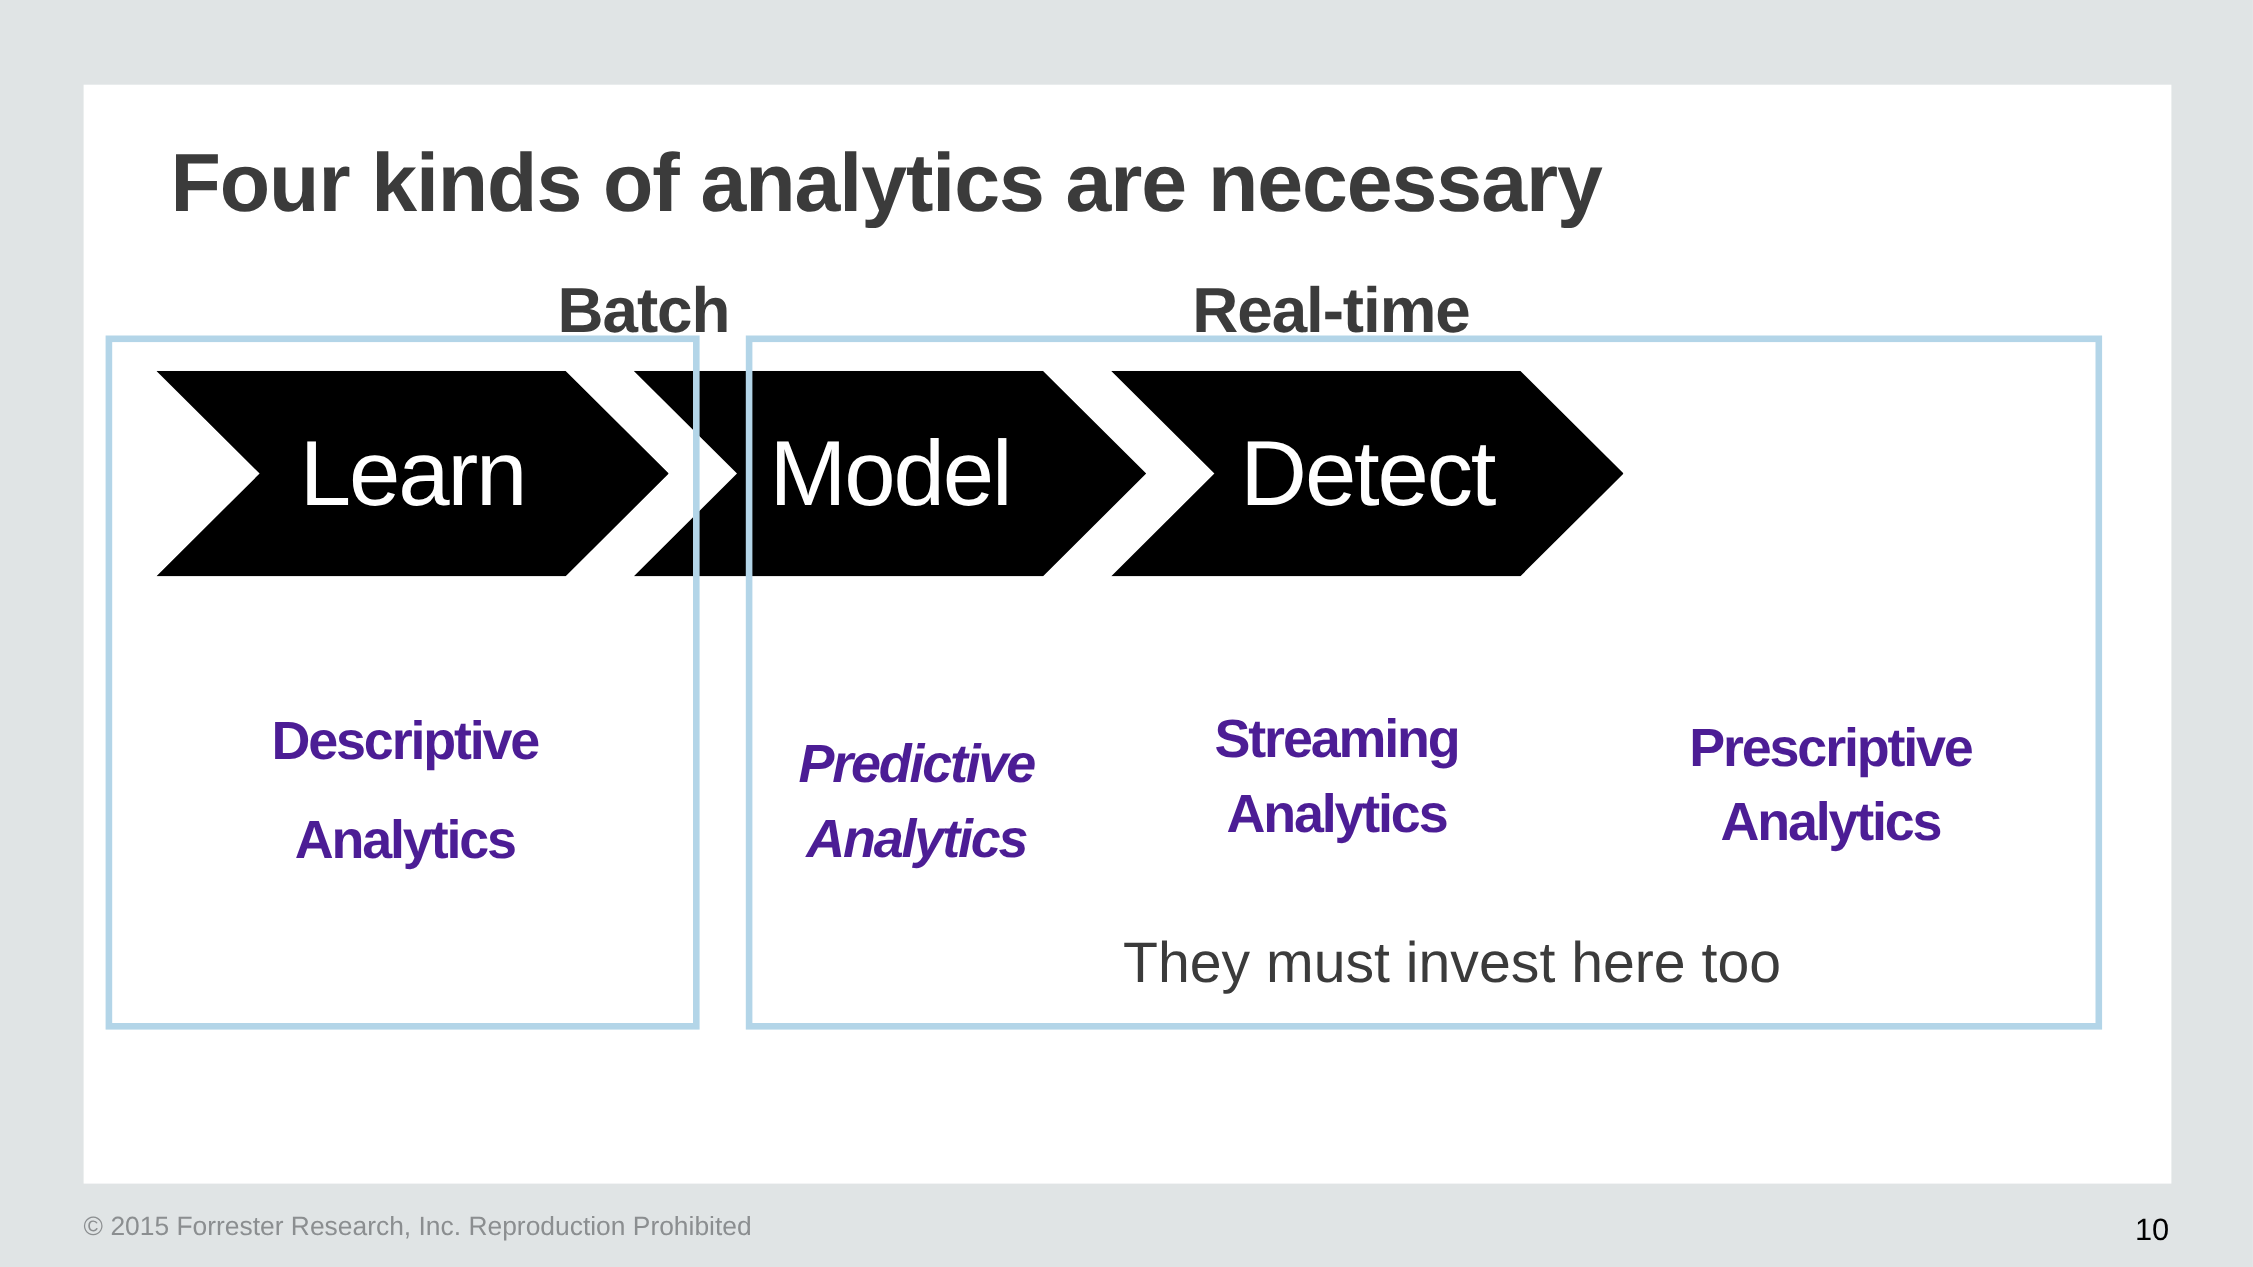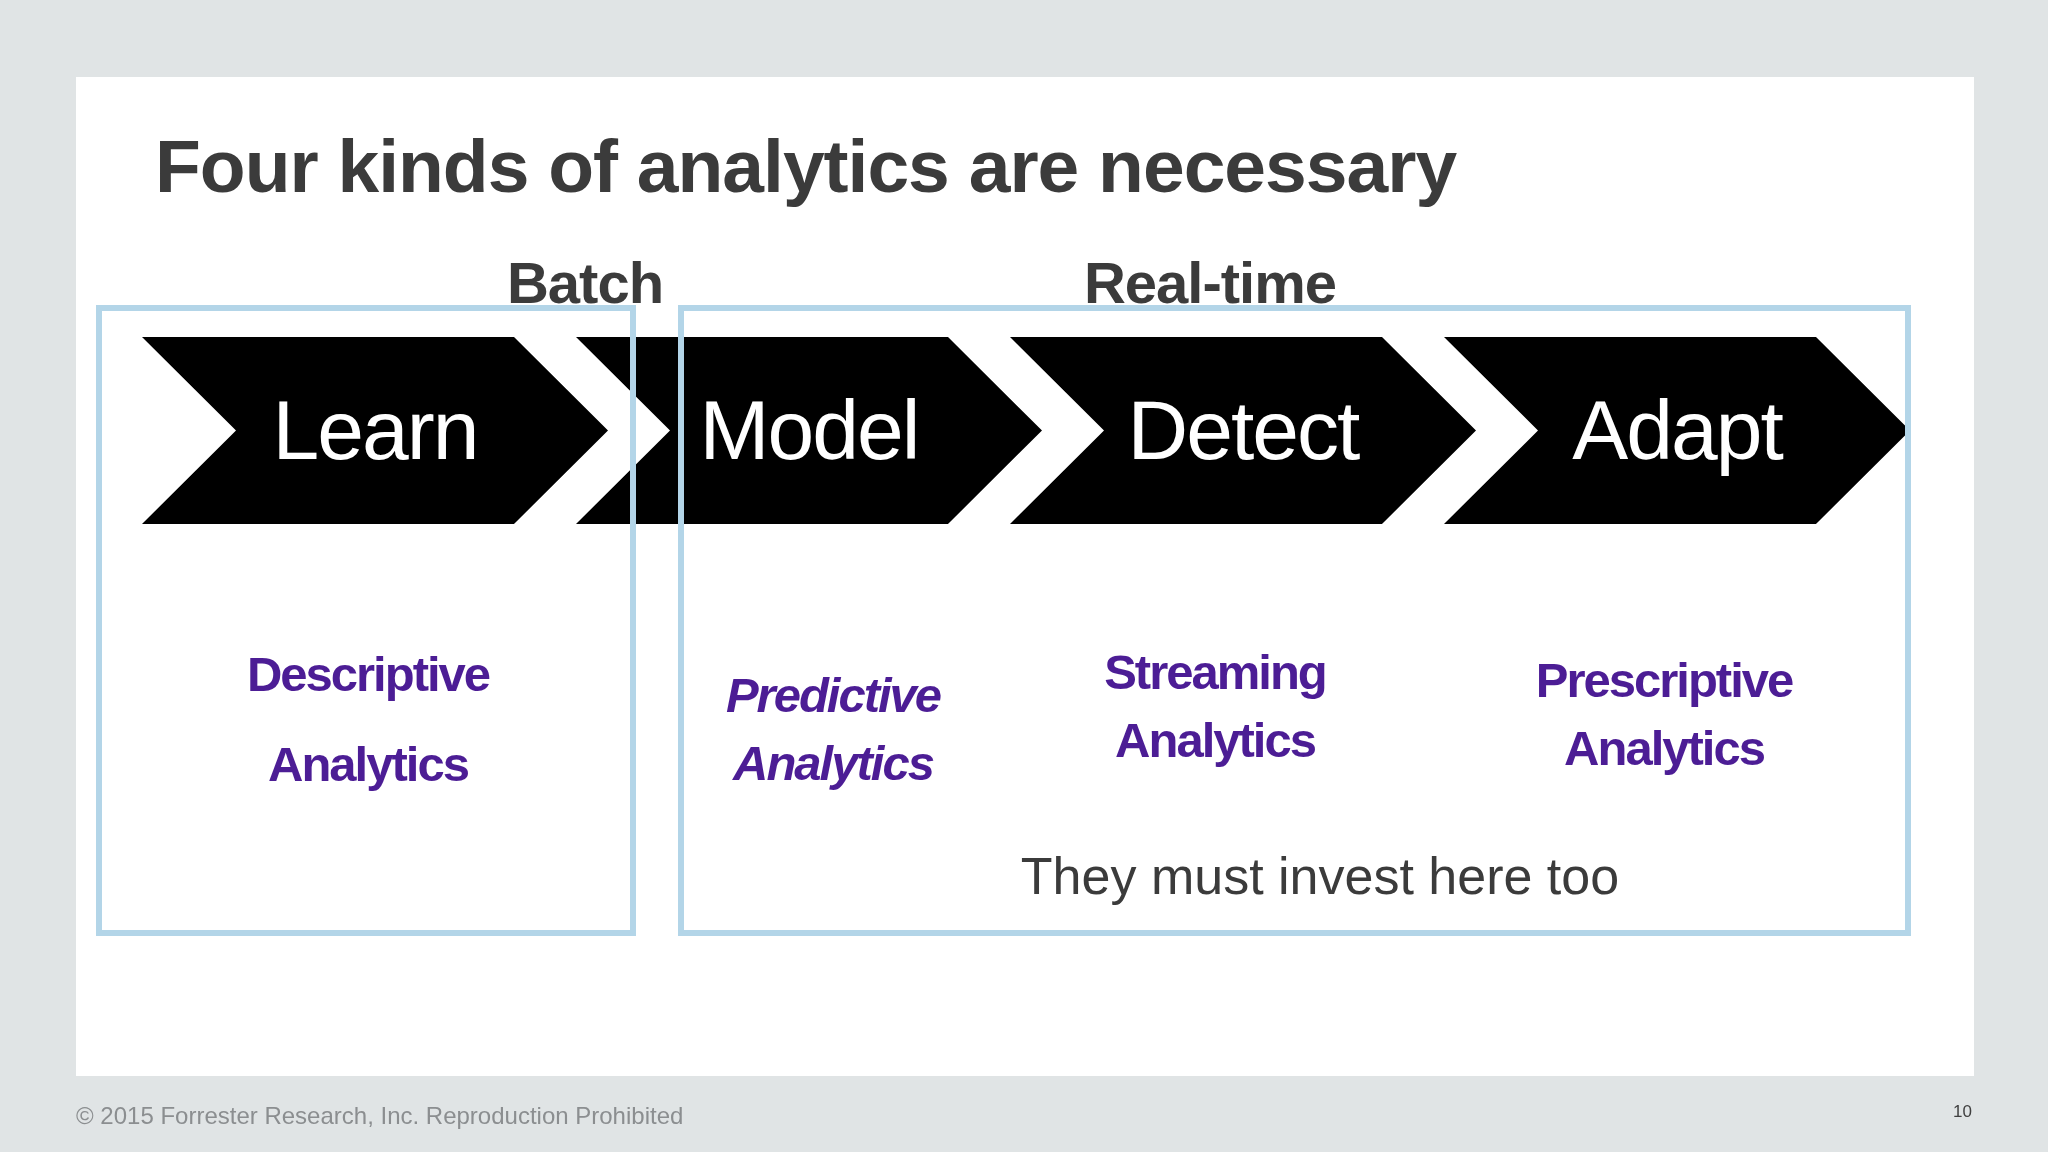--- a/index.html
+++ b/index.html
@@ -130,22 +130,22 @@
   .footer-copyright {
     position: absolute;
     left: 76px; top: 1102px;
     font-size: 24px;
     color: #8b8e90;
     white-space: nowrap;
   }
   .footer-page {
     position: absolute;
     right: 76px; top: 1102px;
-    font-size: 17px;
-    color: #404040;
+    font-size: 28px;
+    color: #000000;
     margin-left: 33px;
   }
 </style>
 </head>
 <body>
 
 <div class="stage">
 
   <div class="slide"></div>
 
@@ -158,23 +158,20 @@
   <div class="group-box realtime"></div>
 
   <div class="chevron c1">
     <span class="chevron-label">Learn</span>
   </div>
   <div class="chevron c2">
     <span class="chevron-label">Model</span>
   </div>
   <div class="chevron c3">
     <span class="chevron-label">Detect</span>
-  </div>
-  <div class="chevron c4">
-    <span class="chevron-label">Adapt</span>
   </div>
 
 
   <div class="cat-label descriptive">
     <span>Descriptive</span>
     <span>Analytics</span>
   </div>
 
   <div class="cat-label predictive">
     <span>Predictive</span>

